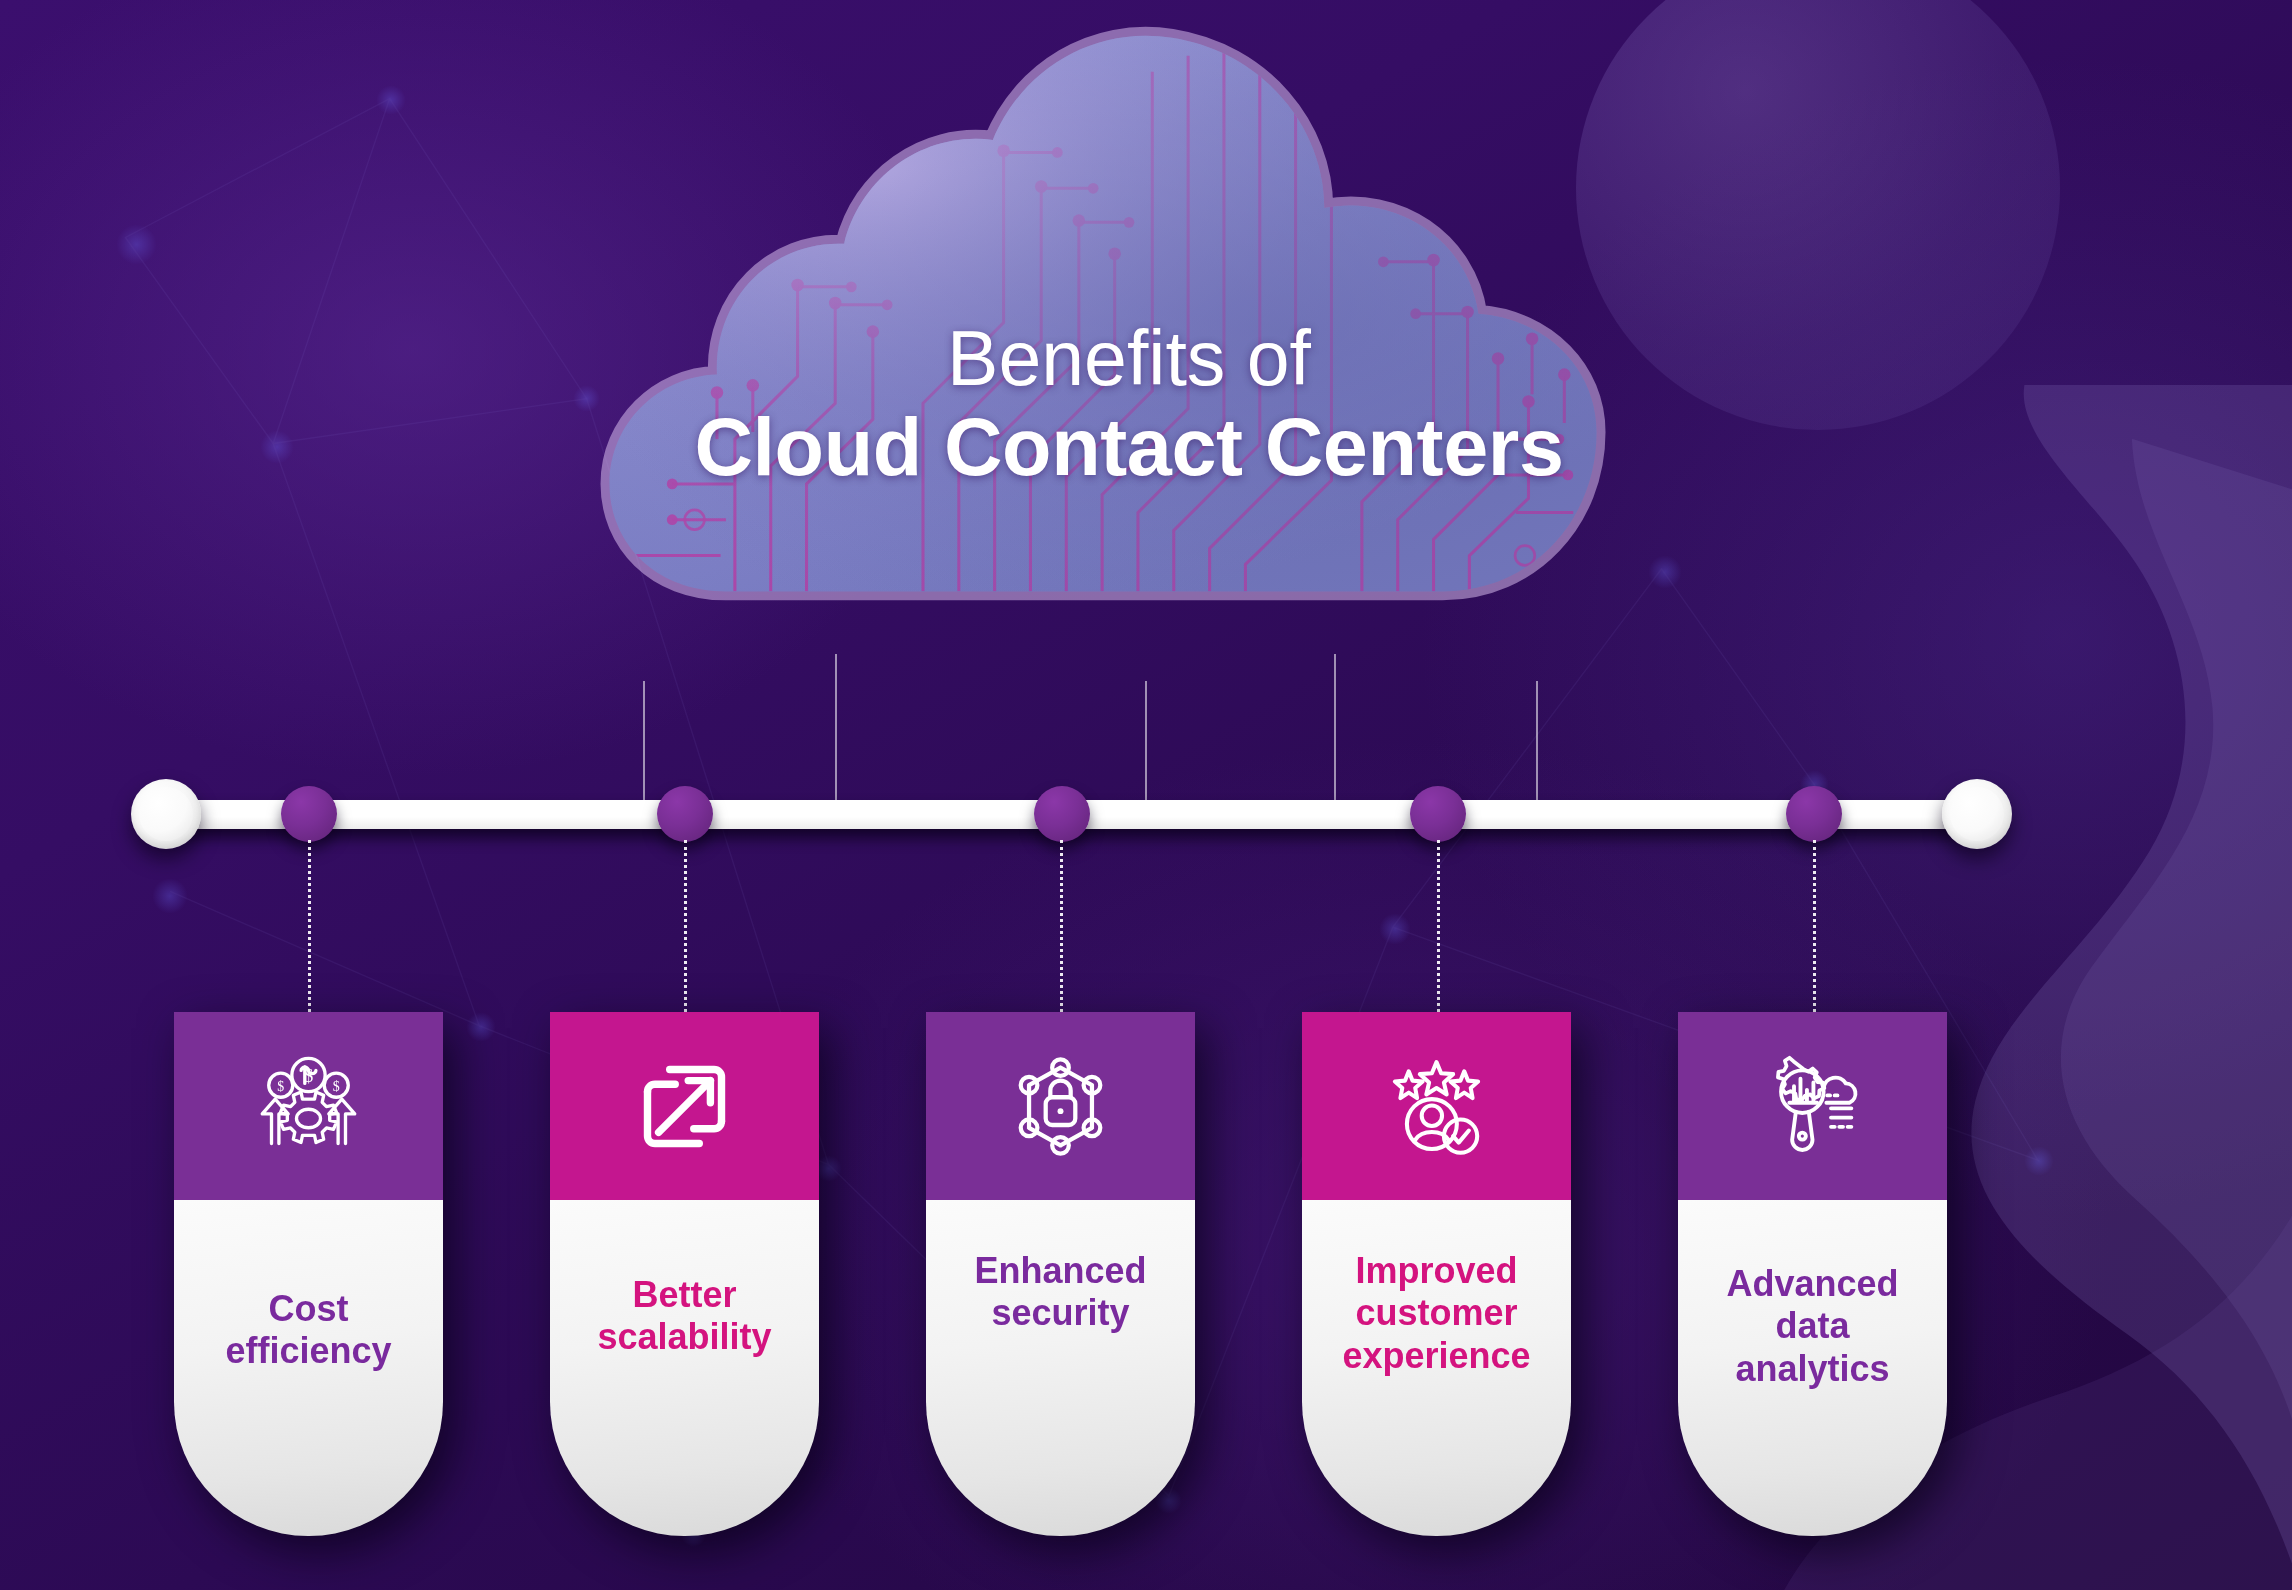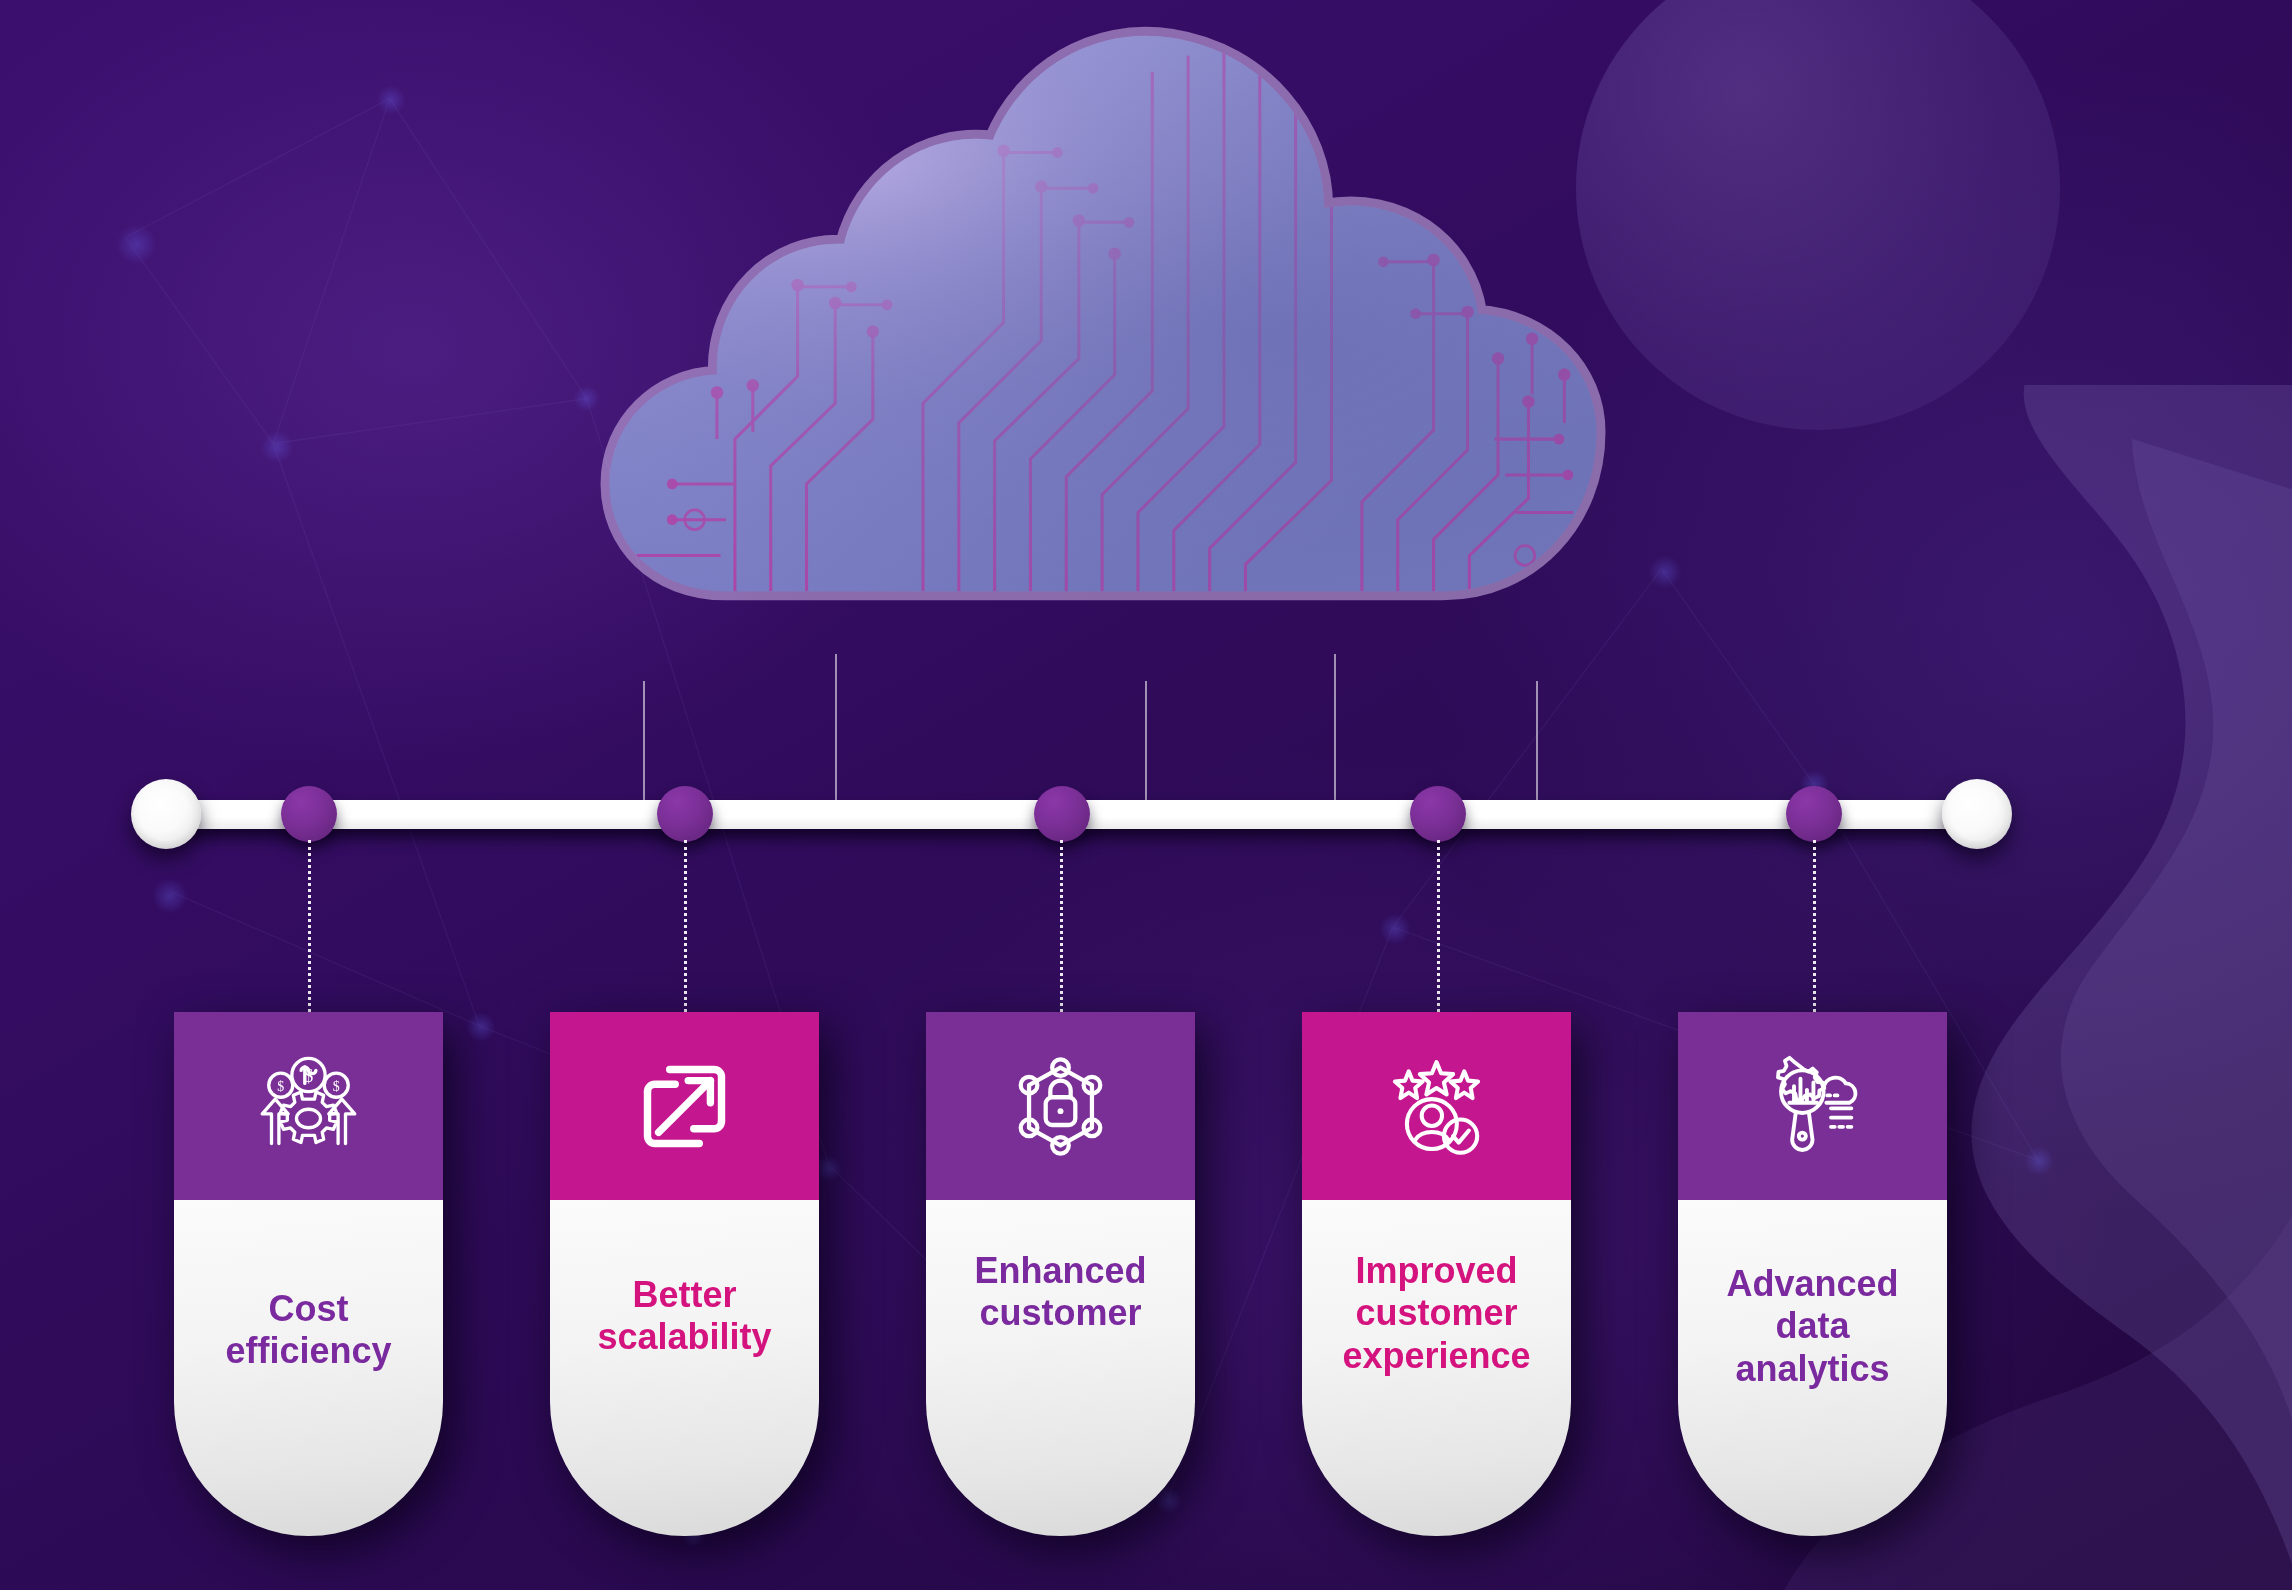--- a/index.html
+++ b/index.html
@@ -311,20 +311,24 @@
       <g clip-path="url(#cloudClip)" stroke="#b13fa5" fill="none" stroke-width="3" opacity="0.85">
         <circle cx="215" cy="560" r="11"></circle>
         <circle cx="1142" cy="600" r="11"></circle>
       </g>
 
       <path clip-path="url(#cloudClip)" d="M0,0 H1400 V760 H0 Z" fill="url(#cloudSheen)"></path>
       <path clip-path="url(#cloudClip)" d="M0,0 H1400 V760 H0 Z" fill="url(#cloudShade)"></path>
     </svg>
   </div>
 
+  <div id="cloud-title">
+    <span class="l1">Benefits of</span>
+    <span class="l2">Cloud Contact Centers</span>
+  </div>
 
   <div class="cloud-drop" style="left:643px;  top:681px; height:133px;"></div>
   <div class="cloud-drop" style="left:835px;  top:654px; height:159px;"></div>
   <div class="cloud-drop" style="left:1145px; top:681px; height:133px;"></div>
   <div class="cloud-drop" style="left:1334px; top:654px; height:159px;"></div>
   <div class="cloud-drop" style="left:1536px; top:681px; height:133px;"></div>
 
   <div id="timeline"></div>
   <div class="tl-cap" style="left:131px;"></div>
   <div class="tl-cap" style="left:1942px;"></div>
@@ -396,21 +400,21 @@
         <circle cx="94" cy="83" r="9" fill="none"></circle>
         <circle cx="60" cy="102" r="9" fill="none"></circle>
 
         <rect x="44" y="50" width="32" height="30" rx="7"></rect>
         <path d="M49,50 V43 a11,11 0 0 1 22,0 V50"></path>
         <circle cx="60" cy="65" r="3.2" fill="#ffffff" stroke="none"></circle>
       </svg>
     </div>
     <div class="card-body">
       <div class="card-label" style="color: rgb(122, 42, 158);">Enhanced
-customer</div>
+security</div>
     </div>
   </div>
 
   <div class="card" style="left:1302px;">
     <div class="card-head" style="background: rgb(196, 22, 143);">
       <svg viewBox="0 0 120 120" fill="none" stroke="#ffffff" stroke-width="4.4" stroke-linecap="round" stroke-linejoin="round">
 
         <path d="M60,12 L65,24 L78,25 L68,34 L71,47 L60,40 L49,47 L52,34 L42,25 L55,24 Z"></path>
         <path d="M30,22 L34,32 L45,33 L37,40 L39,51 L30,45 L21,51 L23,40 L15,33 L26,32 Z"></path>
         <path d="M90,22 L94,32 L105,33 L97,40 L99,51 L90,45 L81,51 L83,40 L75,33 L86,32 Z"></path>

